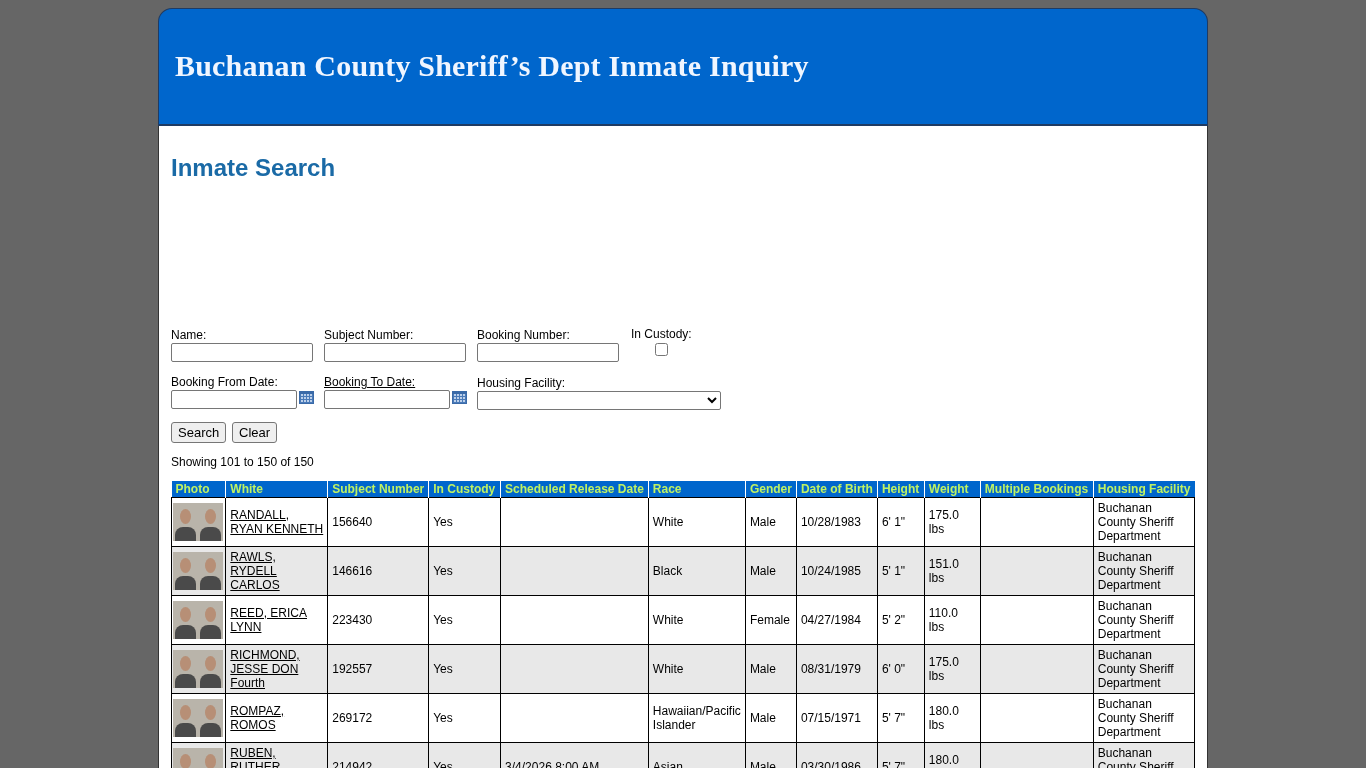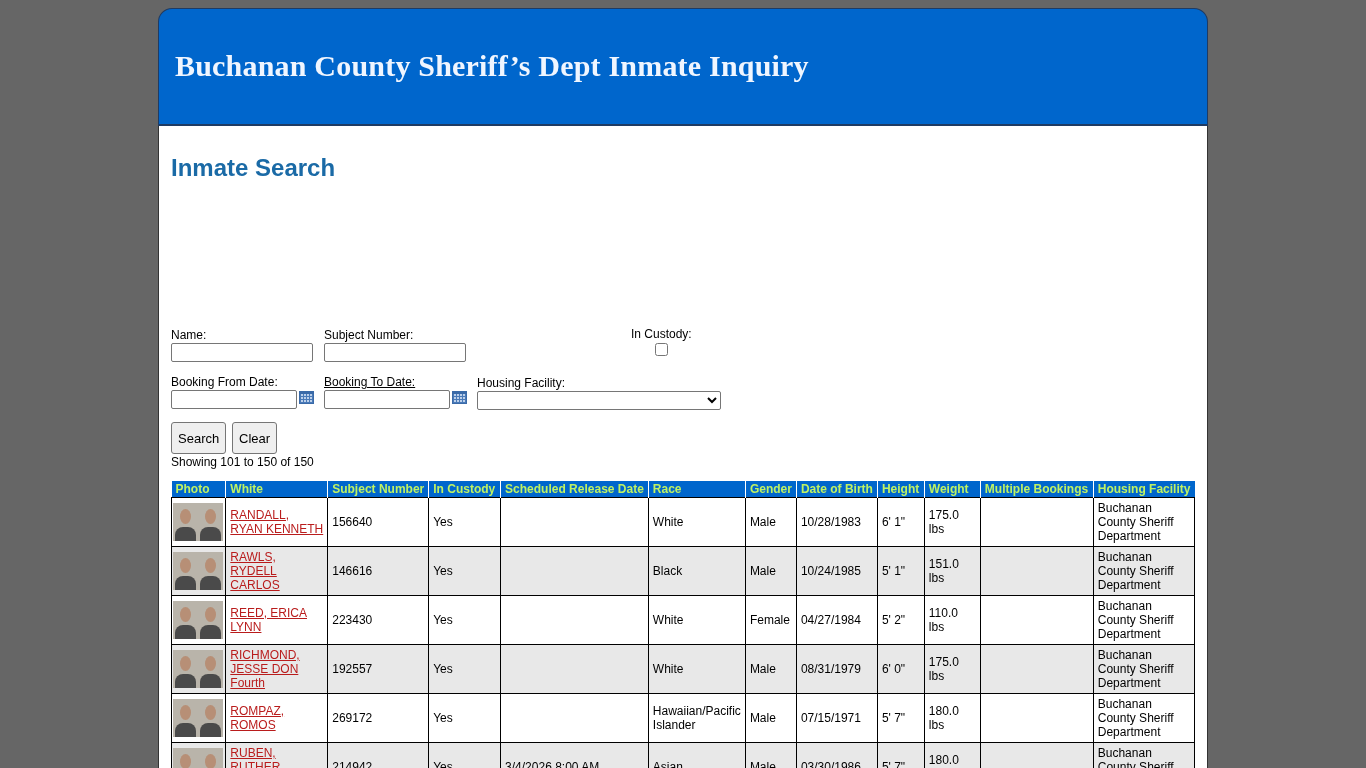--- a/index.html
+++ b/index.html
@@ -46,21 +46,21 @@
     background:
       repeating-linear-gradient(90deg, #4a7ab8 0 1px, transparent 1px 3px),
       repeating-linear-gradient(0deg, #4a7ab8 0 1px, #bcd0ea 1px 3px);
     border:1px solid #3a6aa8; border-top:3px solid #3a6aa8; box-sizing:border-box;
   }
   .field select {
     width:244px; height:19px; border:1px solid #767676; border-radius:2px; background:#fff;
     font-family:"Liberation Sans", sans-serif;
   }
   .btn {
-    position:absolute; top:296px; height:32px; padding:0 6px;
+    position:absolute; top:296px; height:21px; padding:0 6px;
     font-family:"Liberation Sans", sans-serif; font-size:13px;
     background:#efefef; border:1px solid #767676; border-radius:3px;
   }
   .showing { position:absolute; left:12px; top:329px; font-size:12px; }
   table.results {
     position:absolute; left:12px; top:355px;
     border-collapse:collapse; width:1024px; font-size:12px;
   }
   table.results th {
     background:#0066cc; color:#bef264; font-weight:bold; text-align:left;
@@ -79,38 +79,42 @@
     flex:1; height:38px; position:relative; background:#b9b4aa;
   }
   .mug span::before {
     content:""; position:absolute; left:7px; top:6px; width:11px; height:15px; border-radius:50%;
     background:#b78f76;
   }
   .mug span::after {
     content:""; position:absolute; left:2px; top:24px; width:21px; height:14px; border-radius:8px 8px 0 0;
     background:#4a4a4a;
   }
-  td.name a { color:#b91c1c; }
+  td.name a { color:#000000; }
 </style>
 </head>
 <body>
 
 <div class="page">
   <div class="banner">
     <h1>Buchanan County Sheriff’s Dept Inmate Inquiry</h1>
   </div>
   <div class="content">
     <h2>Inmate Search</h2>
 
     <div class="field" style="left:165px; top:202px;">
       <label>Subject Number:</label>
       <input type="text" value="" style="">
     </div>
     <div class="field" style="left:12px; top:202px;">
       <label>Name:</label>
+      <input type="text" value="" style="">
+    </div>
+    <div class="field" style="left:318px; top:202px;">
+      <label>Booking Number:</label>
       <input type="text" value="" style="">
     </div>
     <div class="field" style="left:472px; top:201px; text-align:center;">
       <label>In Custody:</label>
       <input type="checkbox" style="margin: 1px 0px 0px;">
     </div>
 
     <div class="field" style="left:12px; top:249px;">
       <label>Booking From Date:</label>
       <input type="text" class="date" value="" style=""><span class="cal"></span>

